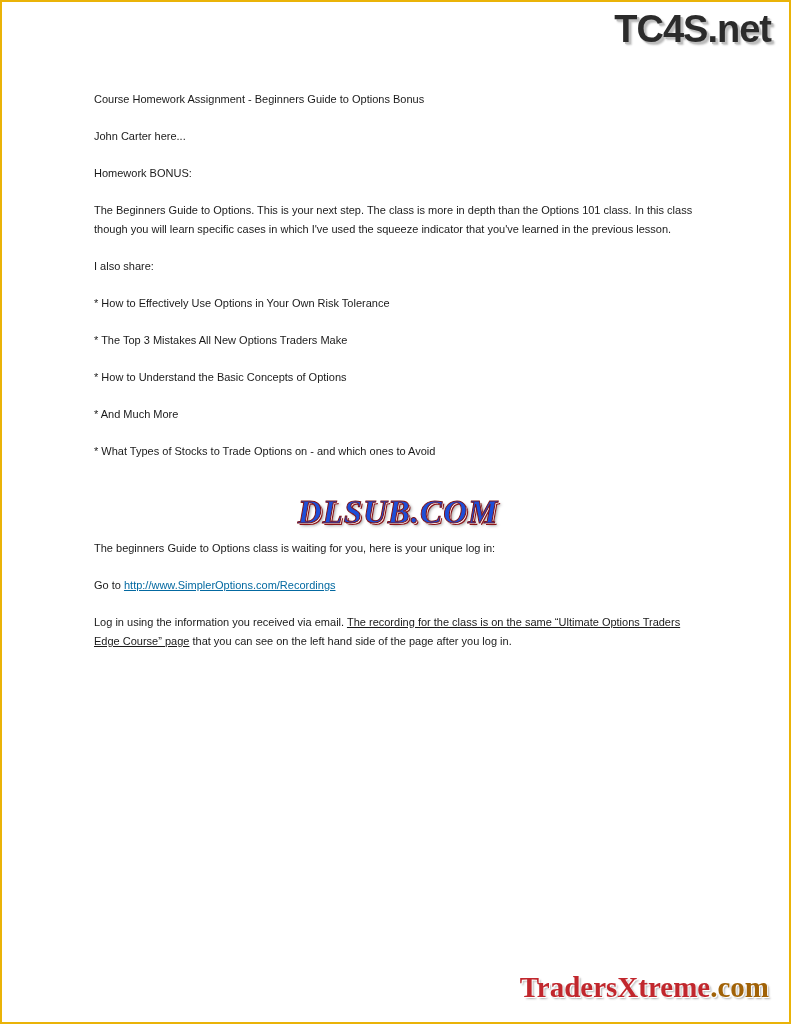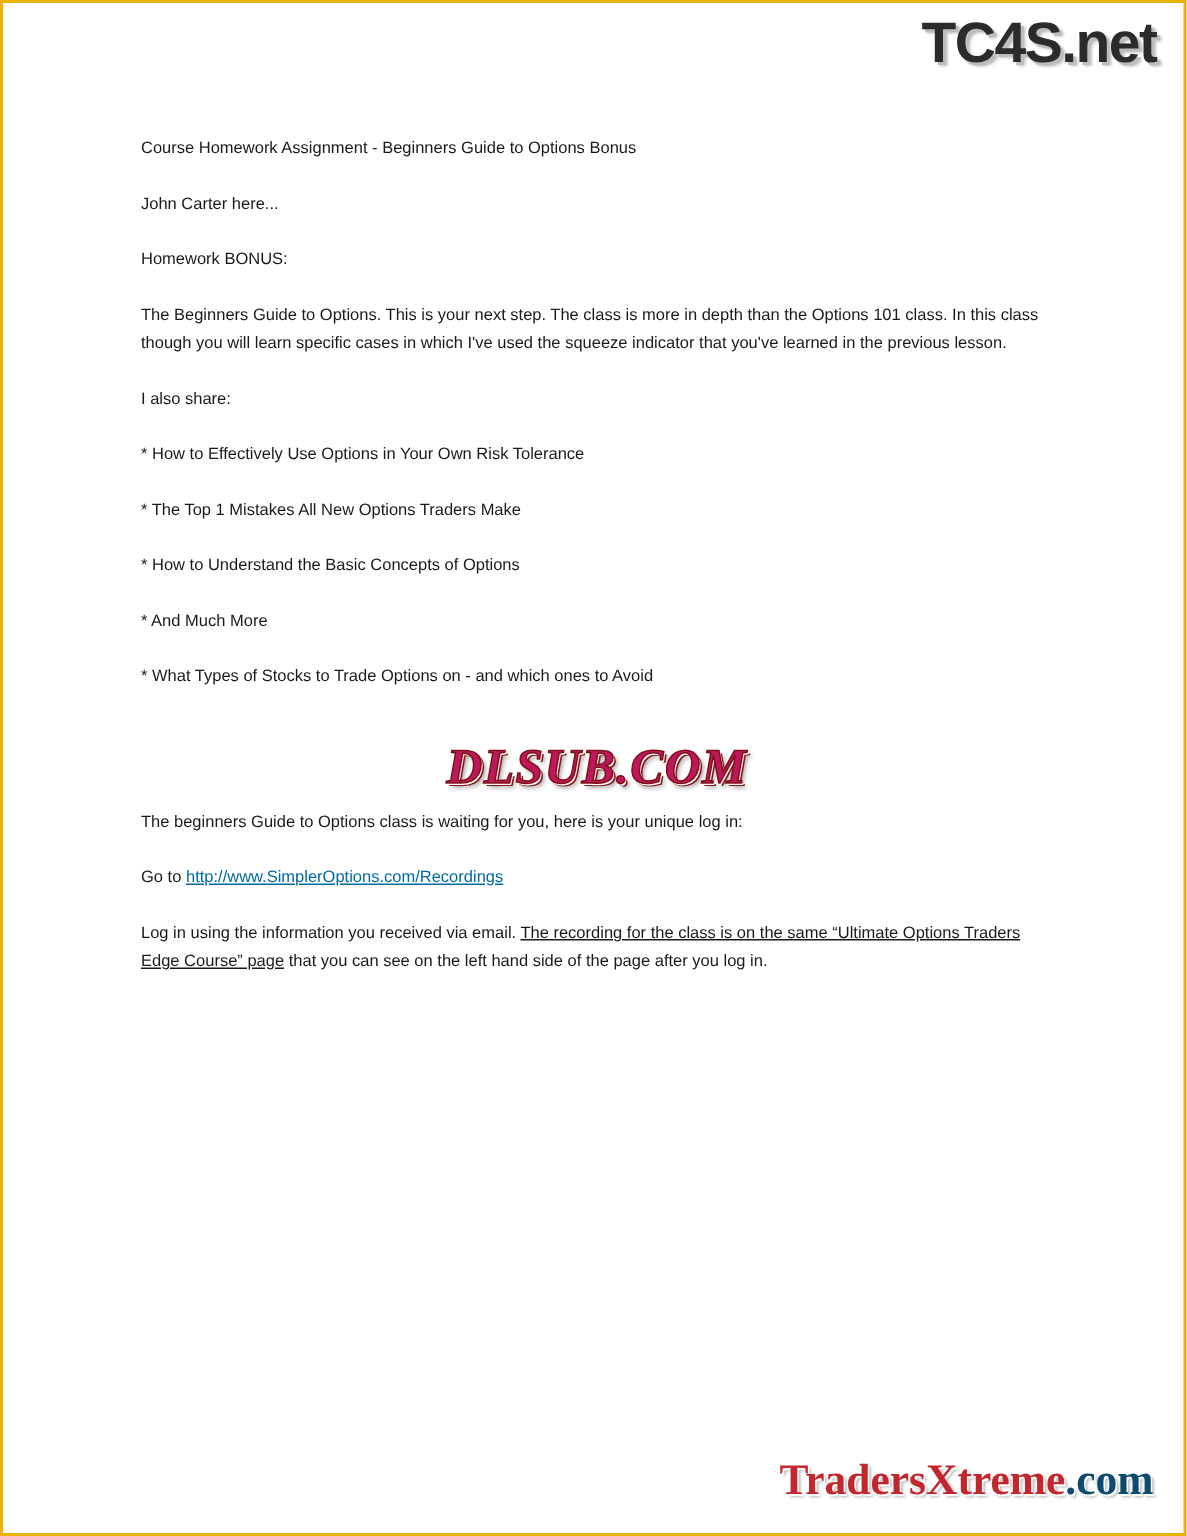--- a/index.html
+++ b/index.html
@@ -83,21 +83,21 @@
     width: 290px;
     height: 46px;
     display: flex;
     align-items: center;
     justify-content: center;
     font-family: "Liberation Serif", serif;
     font-weight: bold;
     font-style: italic;
     font-size: 33px;
     letter-spacing: 1px;
-    color: #be185d;
+    color: #1d4ed8;
     -webkit-text-stroke: 1px #7d1114;
     text-shadow:
       1px 1px 0 #ffffff,
       2px 2px 0 #8c1518,
       3px 3px 3px rgba(0,0,0,0.35);
     white-space: nowrap;
   }
 
   
   .tx-watermark {
@@ -105,21 +105,21 @@
     right: 20px;
     bottom: 18px;
     font-family: "Liberation Serif", serif;
     font-weight: bold;
     font-size: 29px;
     color: #c1272d;
     text-shadow: 1px 1px 0 #ffffff, 2px 2px 2px rgba(0,0,0,0.3);
     white-space: nowrap;
   }
   .tx-watermark .tx-dark {
-    color: #0c4a6e;
+    color: #a16207;
   }
 </style>
 </head>
 <body>
 
 <div class="page">
 
   <div class="tc4s-watermark">TC4S.net</div>
 
   <div class="doc-body">
@@ -129,21 +129,21 @@
     <p class="tight">John Carter here...</p>
 
 
     <p class="tight">Homework BONUS:</p>
 
     <p class="tight">The Beginners Guide to Options. This is your next step. The class is more in depth than the Options 101 class. In this class though you will learn specific cases in which I've used the squeeze indicator that you've learned in the previous lesson.</p>
 
     <p class="tight">I also share:</p>
 
     <p class="tight">* How to Effectively Use Options in Your Own Risk Tolerance</p>
-    <p class="tight">* The Top 1 Mistakes All New Options Traders Make</p>
+    <p class="tight">* The Top 3 Mistakes All New Options Traders Make</p>
     <p class="tight">* How to Understand the Basic Concepts of Options</p>
     <p class="tight">* And Much More</p>
     <p class="tight">* What Types of Stocks to Trade Options on - and which ones to Avoid</p>
 
     <div class="watermark-gap"></div>
 
     <p class="tight">The beginners Guide to Options class is waiting for you, here is your unique log in:</p>
 
     <p class="tight">
       <span>Go to </span><a class="doc-link" href="#">http://www.SimplerOptions.com/Recordings</a>

